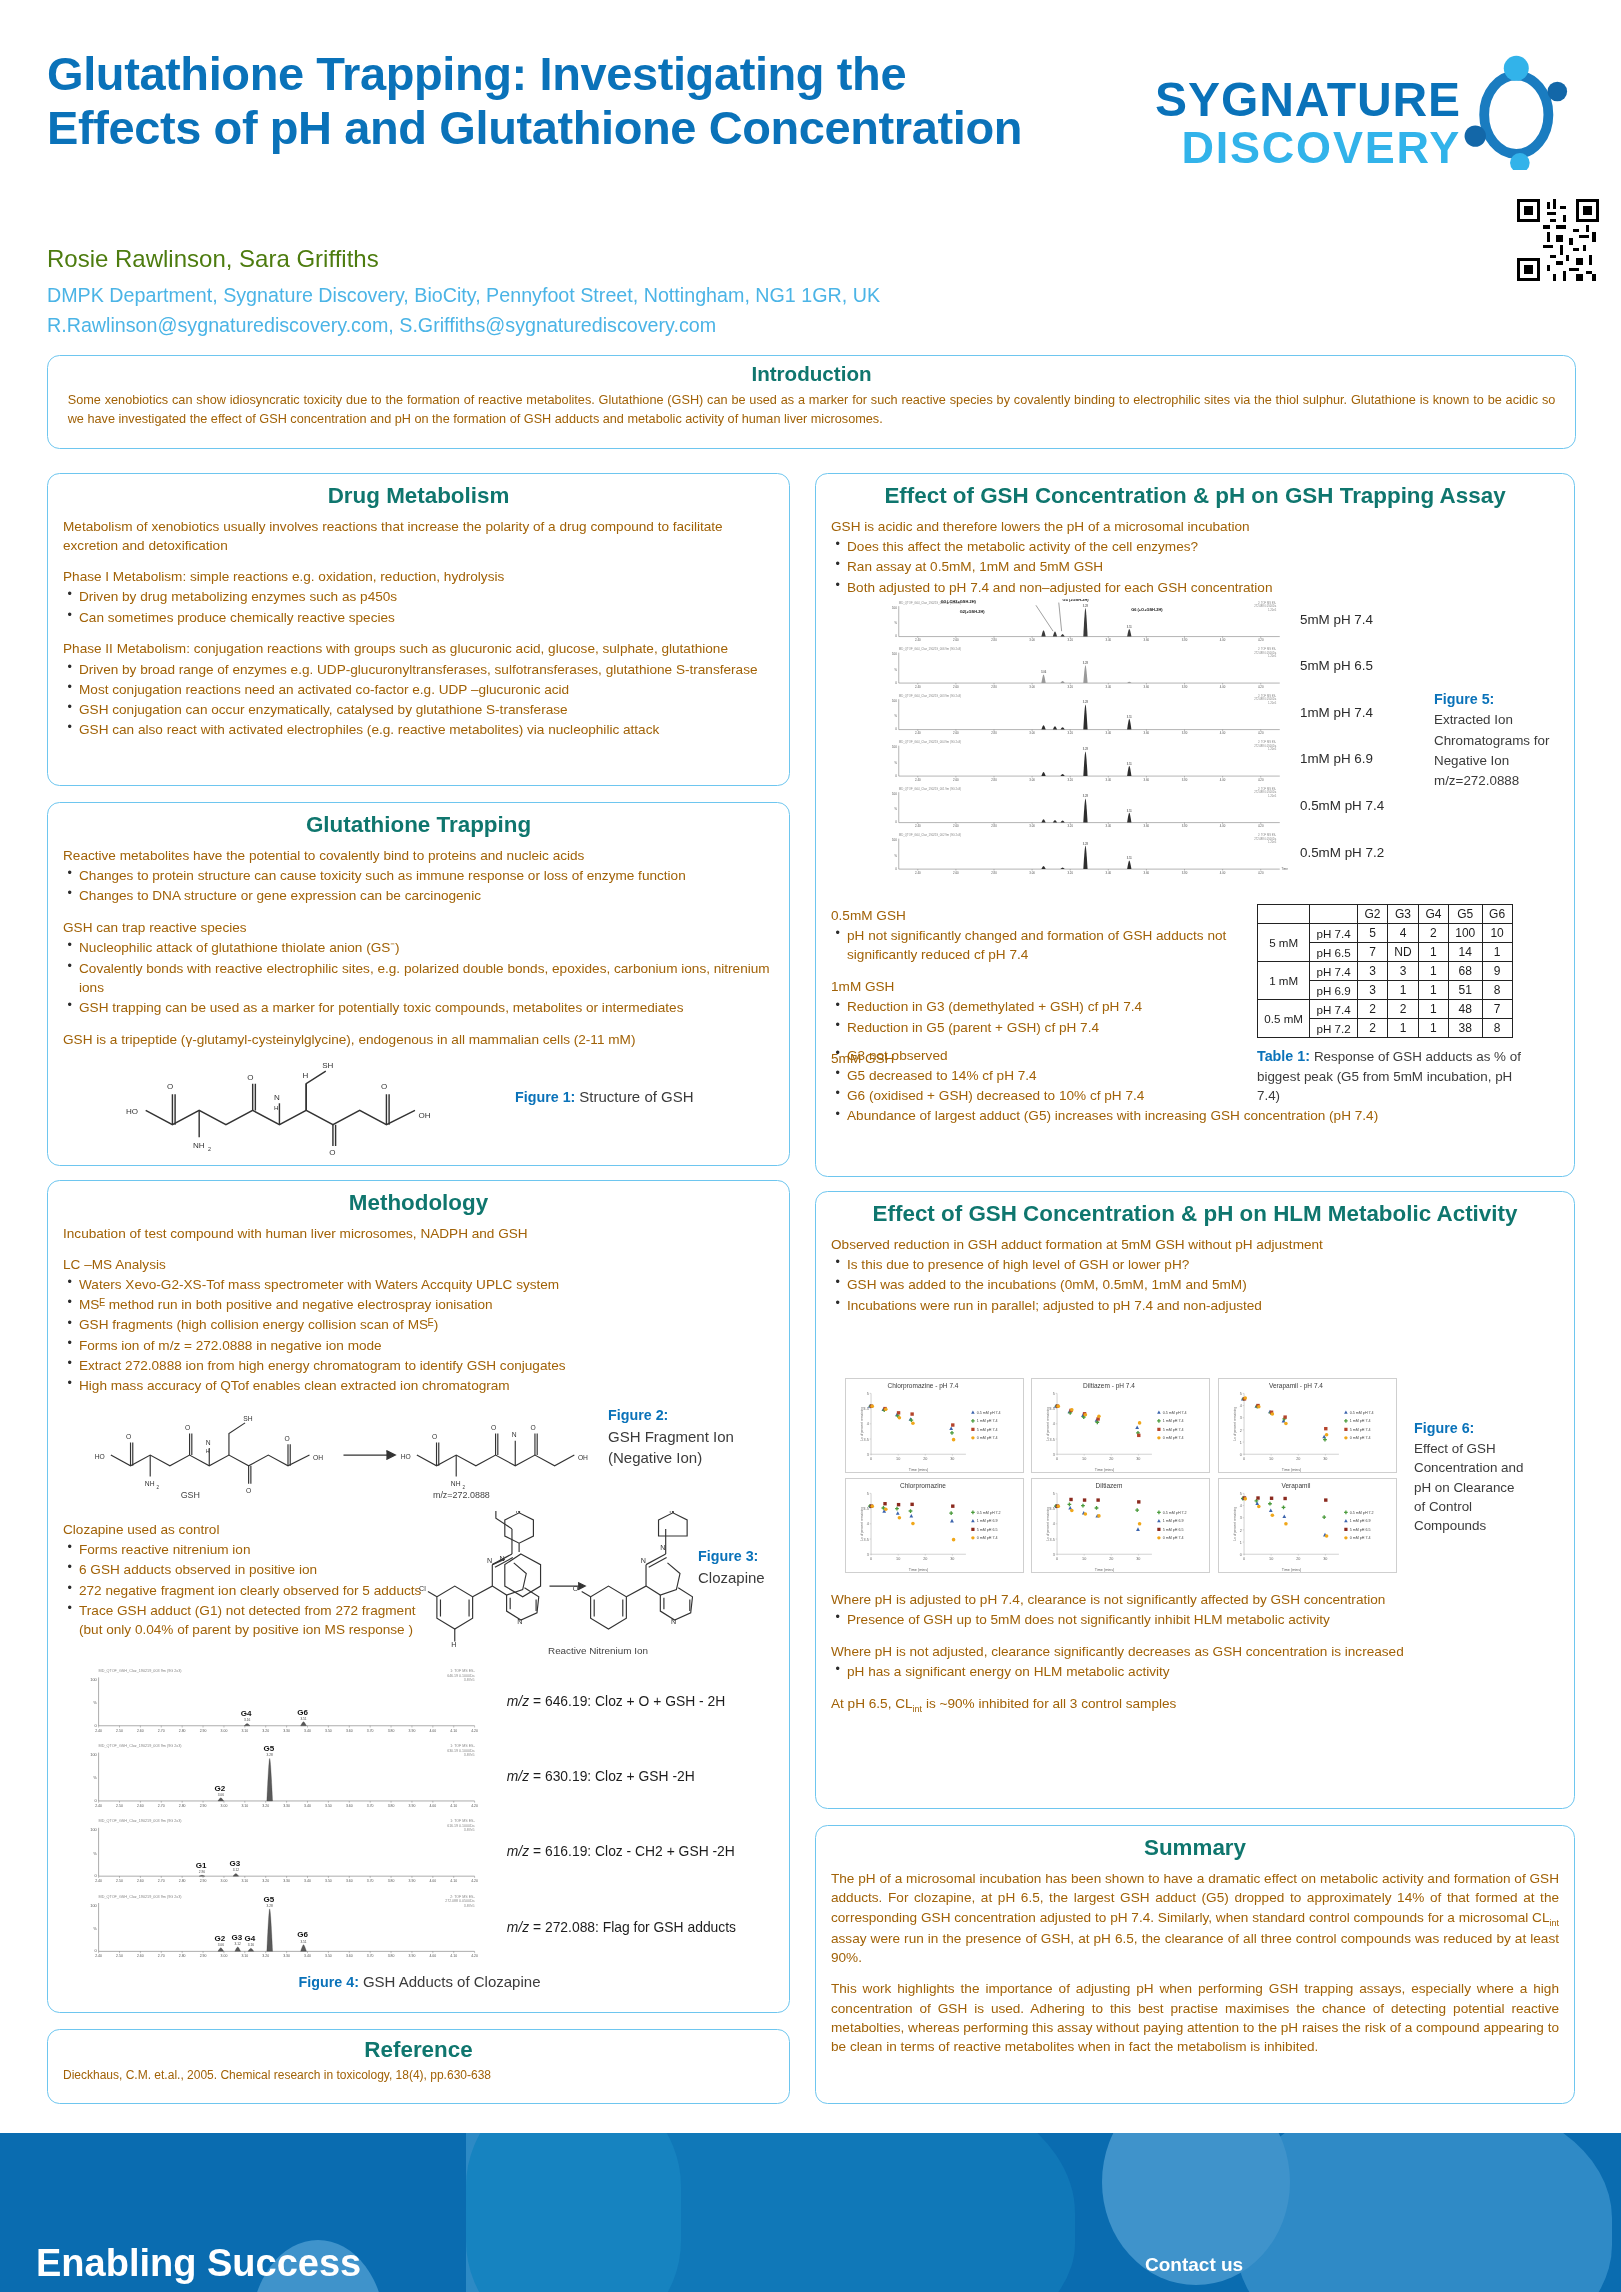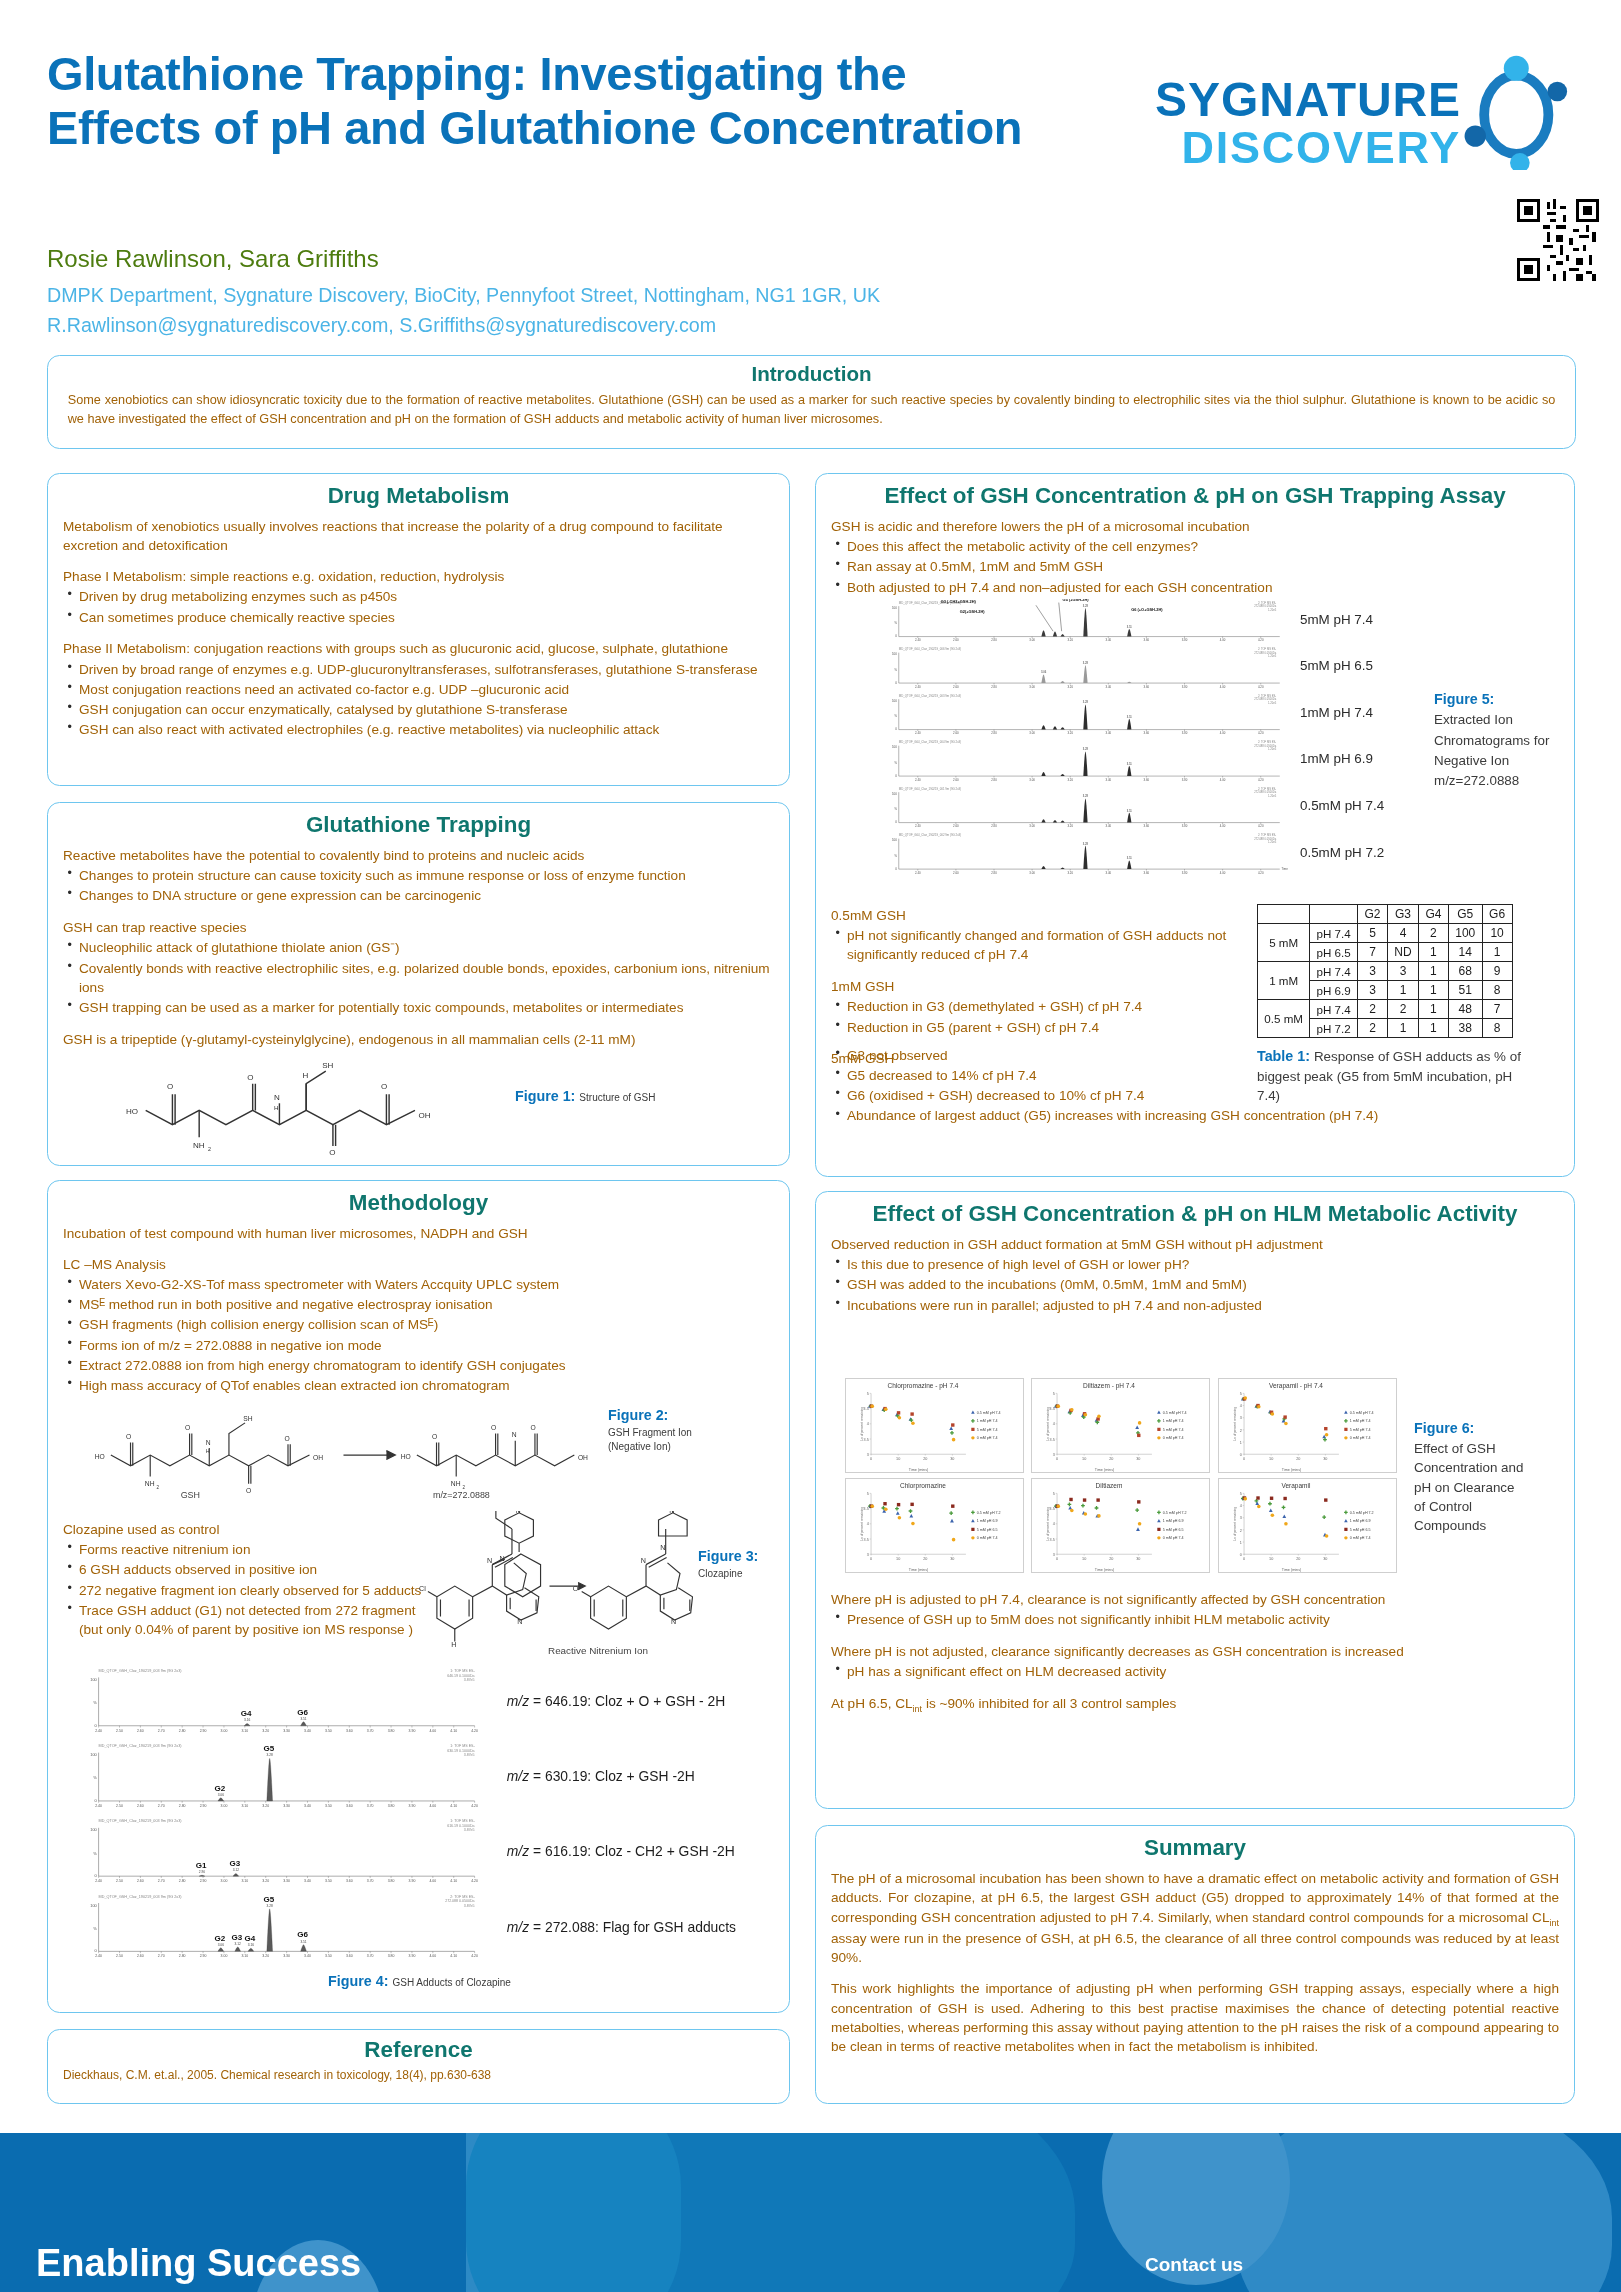--- a/index.html
+++ b/index.html
@@ -62,21 +62,21 @@
   #method  { left:47px; top:1180px; width:743px; height:833px; }
   #refer   { left:47px; top:2029px; width:743px; height:75px; }
 
   
   #gshassay { left:815px; top:473px; width:760px; height:704px; }
   #hlm      { left:815px; top:1191px; width:760px; height:618px; }
   #summary  { left:815px; top:1825px; width:760px; height:279px; }
 
   
   .figcap { color:#0a72b9; font-weight:bold; font-size:14.3px; }
-  .figcap-body { color:#3b3b3b; font-size:10px; font-weight:normal; }
+  .figcap-body { color:#3b3b3b; font-size:15px; font-weight:normal; }
 
   
   table.t1 { border-collapse:collapse; font-size:12px; color:#1c1c1c; }
   table.t1 td, table.t1 th {
     border:0.9px solid #222; text-align:center; padding:1.8px 6.3px; font-weight:normal;
     min-width:30px; height:19px;
   }
   table.t1 th { font-weight:normal; }
   table.t1 td.lbl { font-size:11.6px; }
   table.t1 td.conc { font-size:11.6px; }
@@ -1360,21 +1360,21 @@
     </div>
 
     <div style="position:absolute; left:15px; top:398px; width:730px;" class="body-text">
       <div>Where pH is adjusted to pH 7.4, clearance is not significantly affected by GSH concentration</div>
       <ul>
         <li>Presence of GSH up to 5mM does not significantly inhibit HLM metabolic activity</li>
       </ul>
       <div class="gap"></div>
       <div>Where pH is not adjusted, clearance significantly decreases as GSH concentration is increased</div>
       <ul>
-        <li>pH has a significant effect on HLM decreased activity</li>
+        <li>pH has a significant energy on HLM metabolic activity</li>
       </ul>
       <div class="gap"></div>
       <div>
         <span>At pH 6.5, CL</span><sub style="font-size:9px;">int</sub><span> is ~90% inhibited for all 3 control samples</span>
       </div>
     </div>
   </div>
 
   <div class="panel" id="summary">
     <div class="panel-title">Summary</div>

